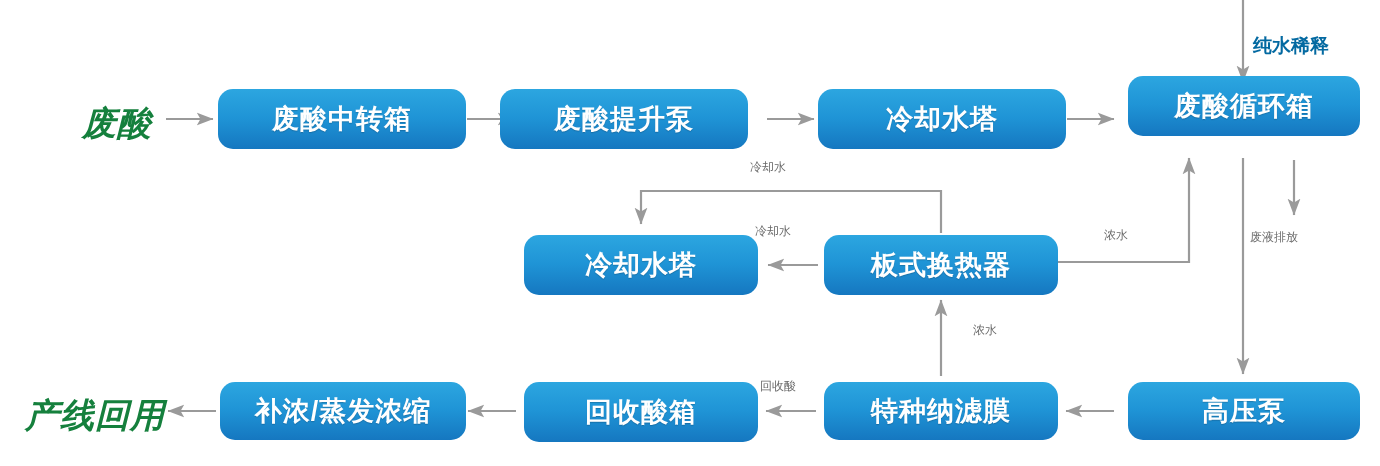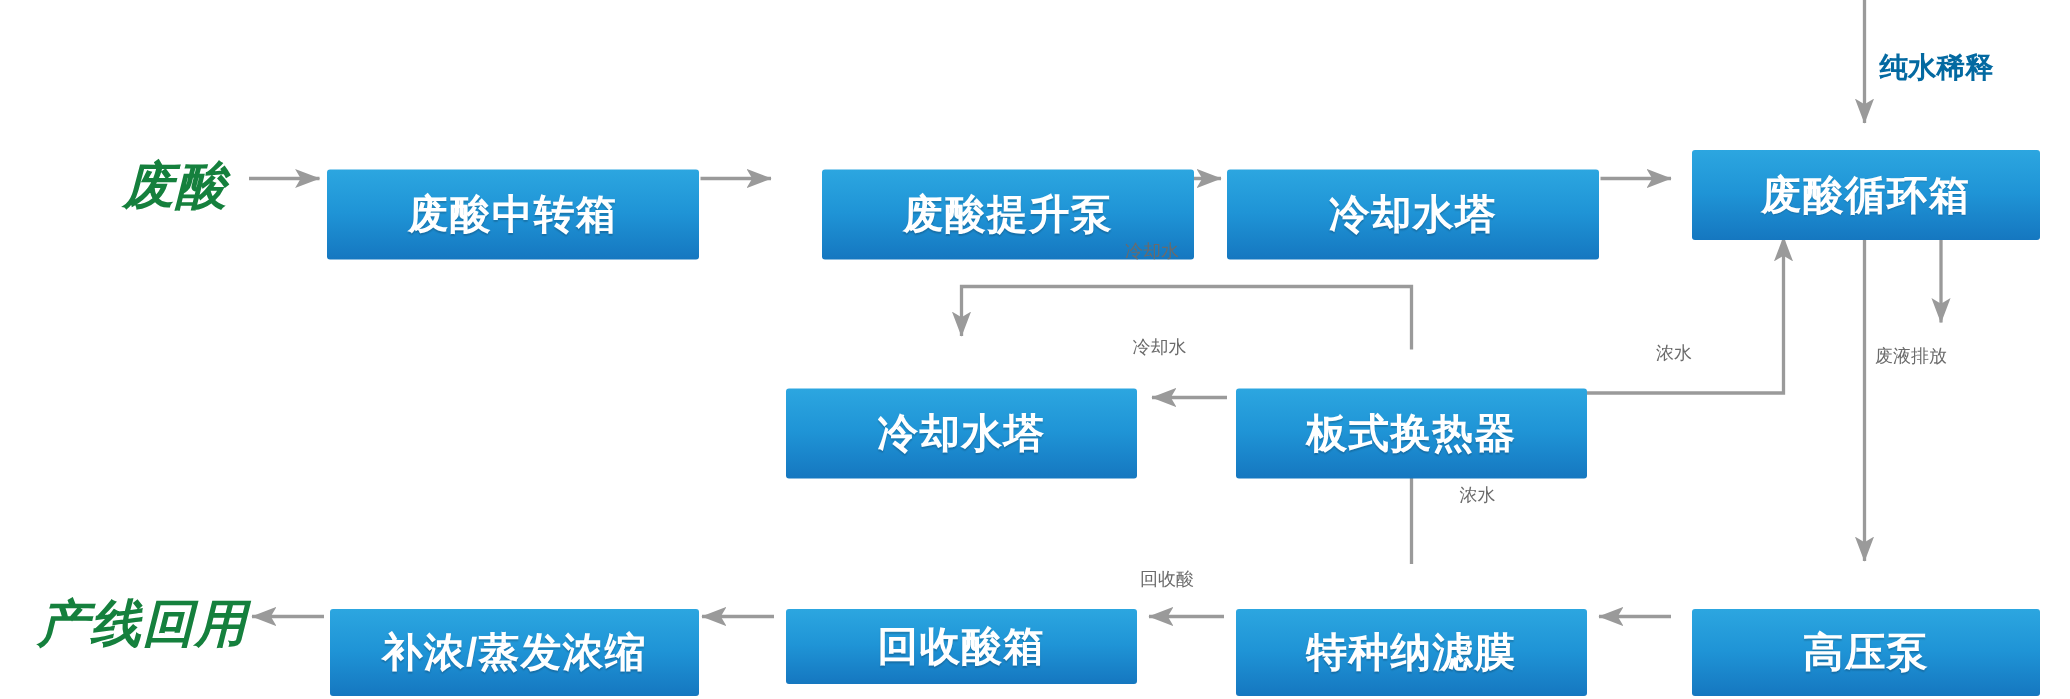--- a/index.html
+++ b/index.html
@@ -19,29 +19,28 @@
     overflow: hidden;
   }
 
   
   .node {
     position: absolute;
     display: flex;
     align-items: center;
     justify-content: center;
     box-sizing: border-box;
-    border-radius: 2px;
+    border-radius: 15px;
     background: linear-gradient(180deg, #2ca6e0 0%, #1f94d6 48%, #1577c0 100%);
     color: #ffffff;
     font-weight: bold;
     font-size: 27px;
     letter-spacing: 1px;
     text-shadow: 0 1px 1px rgba(0,0,0,0.18);
     white-space: nowrap;
-    margin-top: 24px;
   }
 
   
   .endpoint {
     position: absolute;
     color: #15803d;
     font-weight: bold;
     font-size: 34px;
     letter-spacing: 1px;
     white-space: nowrap;
@@ -145,33 +144,33 @@
       <line class="edge-line" x1="941" y1="376" x2="941" y2="300" marker-end="url(#ah)"></line>
     </g>
   </svg>
 
   <div class="endpoint" style="left:82px; top:101px;">废酸</div>
 
   <div class="endpoint" style="left:25px; top:393px;">产线回用</div>
 
   <div class="node" style="left:218px; top:89px; width:248px; height:60px;">废酸中转箱</div>
 
-  <div class="node" style="left:548px; top:89px; width:248px; height:60px;">废酸提升泵</div>
+  <div class="node" style="left:500px; top:89px; width:248px; height:60px;">废酸提升泵</div>
 
   <div class="node" style="left:818px; top:89px; width:248px; height:60px;">冷却水塔</div>
 
   <div class="node" style="left:1128px; top:76px; width:232px; height:60px;">废酸循环箱</div>
 
   <div class="node" style="left:524px; top:235px; width:234px; height:60px;">冷却水塔</div>
 
   <div class="node" style="left:824px; top:235px; width:234px; height:60px;">板式换热器</div>
 
   <div class="node" style="left:220px; top:382px; width:246px; height:58px;">补浓/蒸发浓缩</div>
 
-  <div class="node" style="left:524px; top:382px; width:234px; height:50px;">回收酸箱</div>
+  <div class="node" style="left:524px; top:382px; width:234px; height:60px;">回收酸箱</div>
 
   <div class="node" style="left:824px; top:382px; width:234px; height:58px;">特种纳滤膜</div>
 
   <div class="node" style="left:1128px; top:382px; width:232px; height:58px;">高压泵</div>
 
   <div class="edge-label blue" style="left:1253px; top:36px;">纯水稀释</div>
 
   <div class="edge-label" style="left:750px; top:161px;">冷却水</div>
 
   <div class="edge-label" style="left:755px; top:225px;">冷却水</div>

